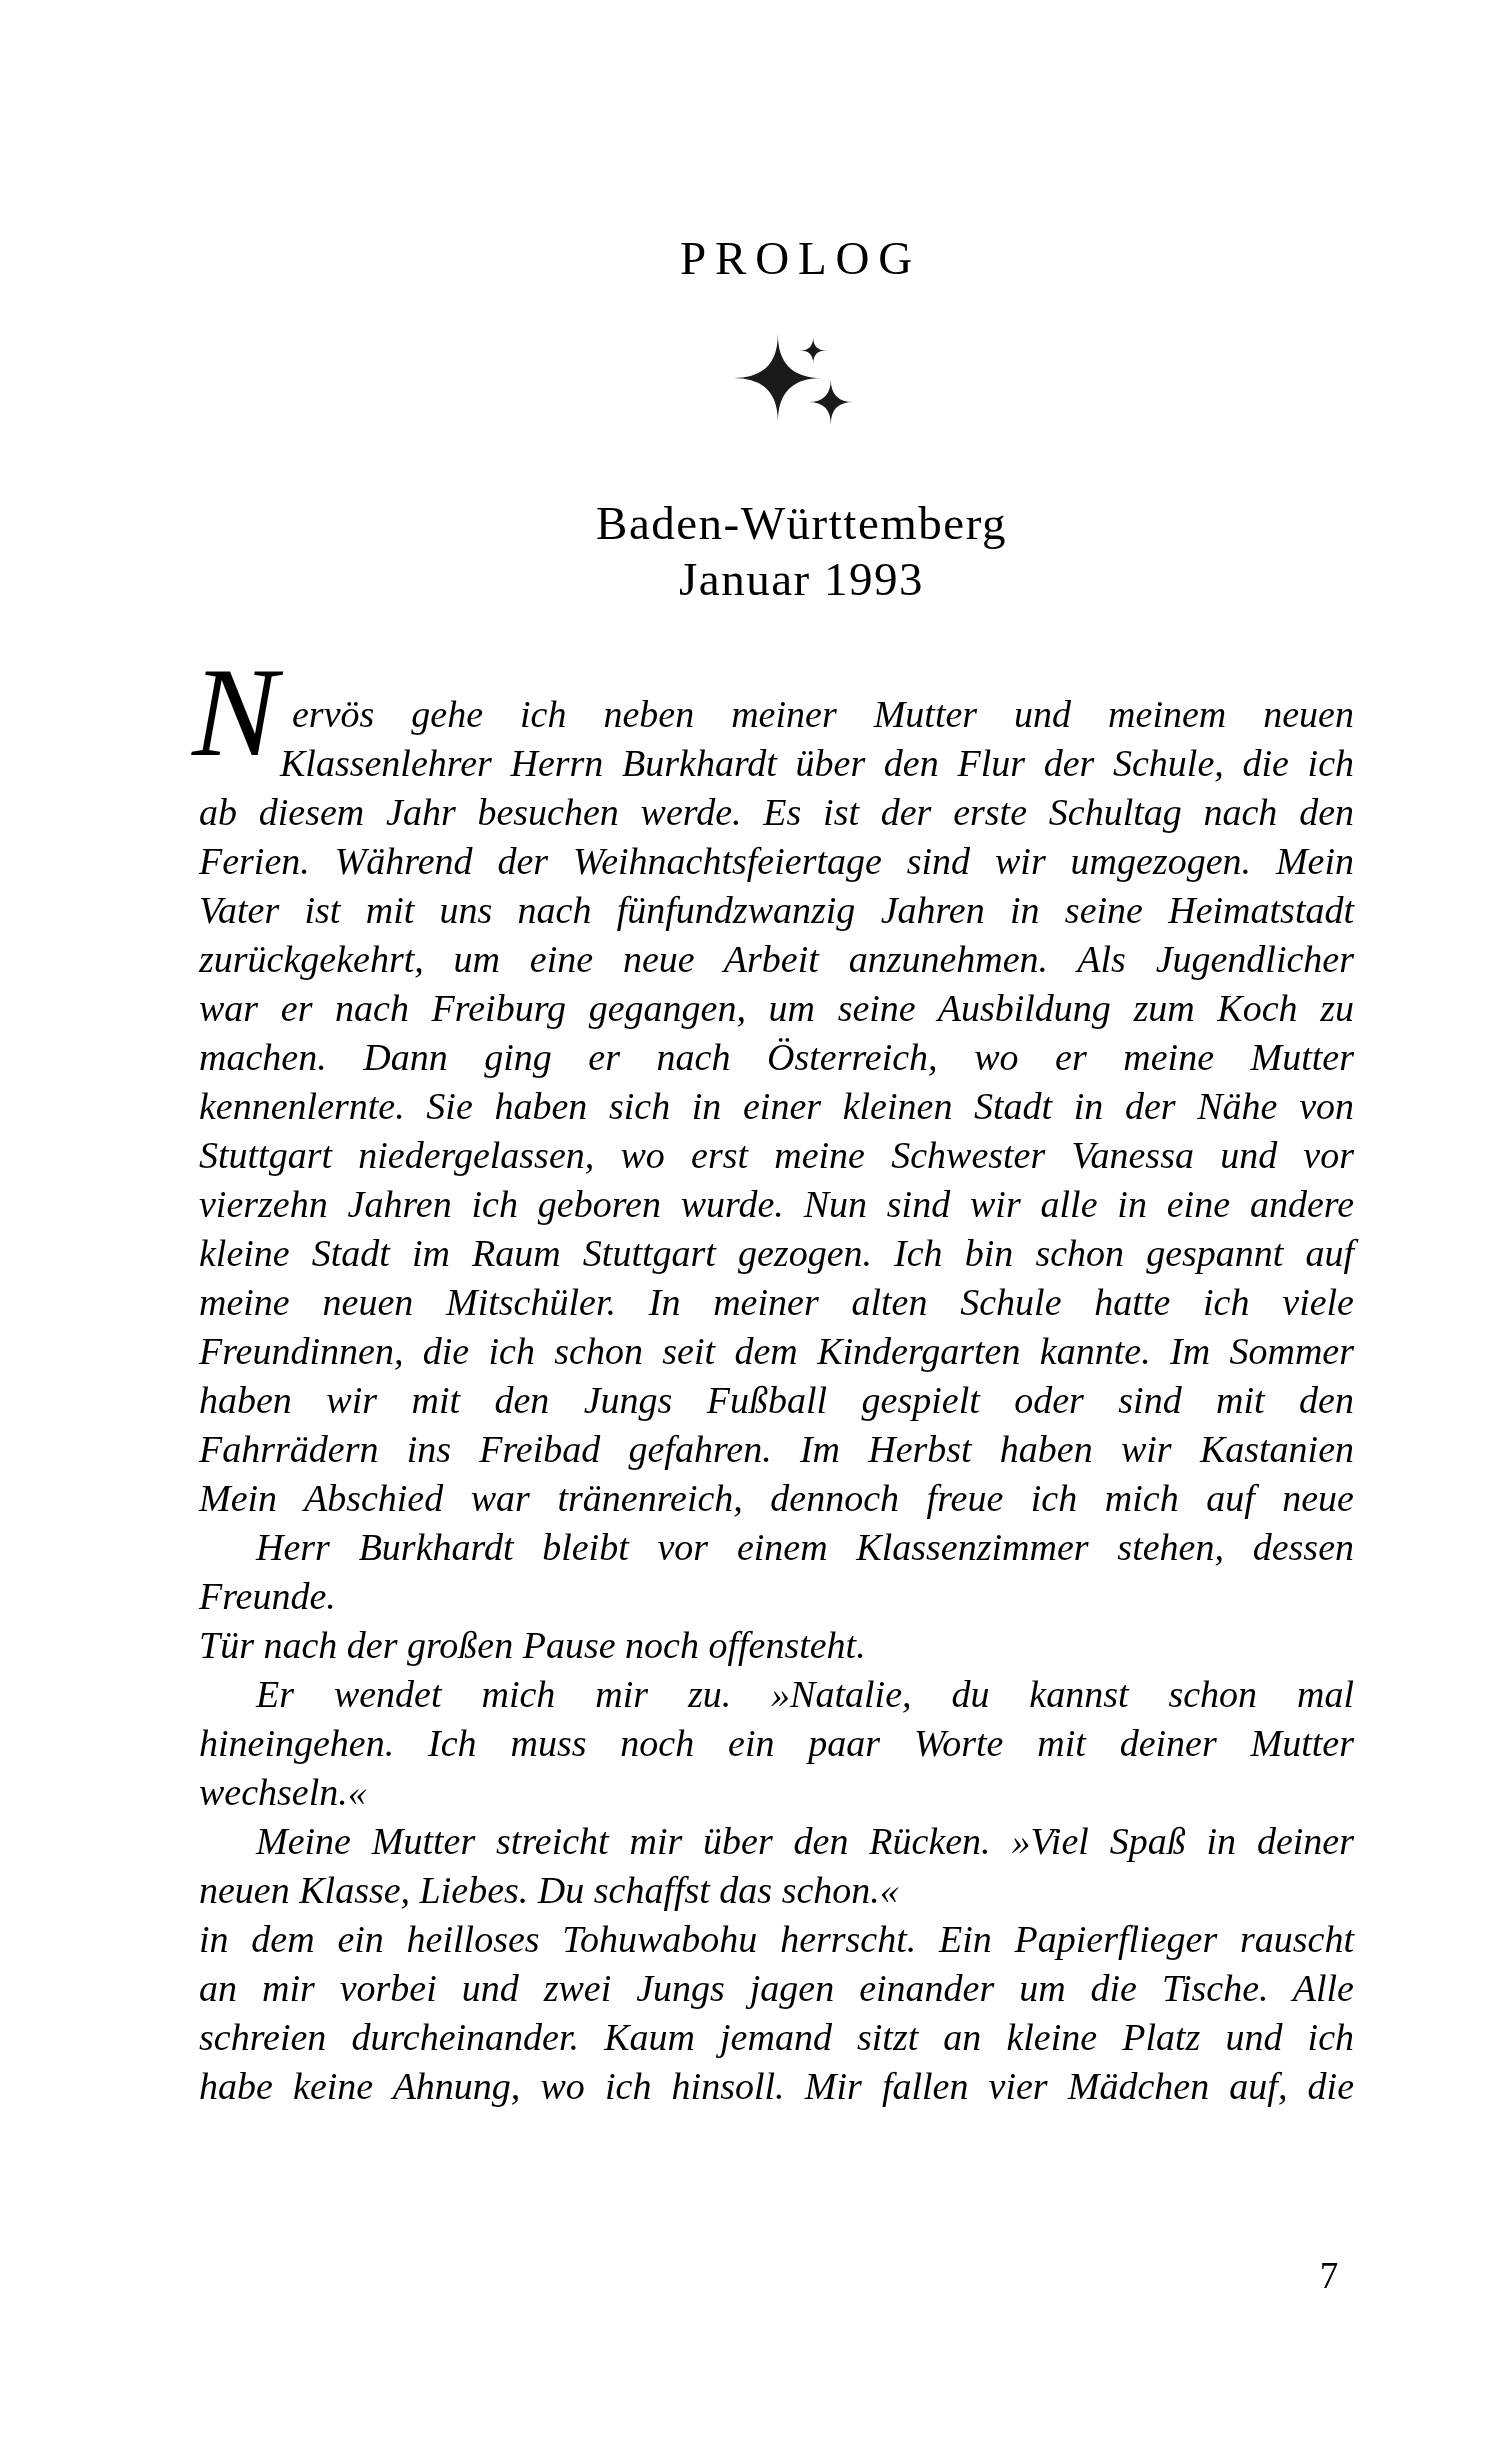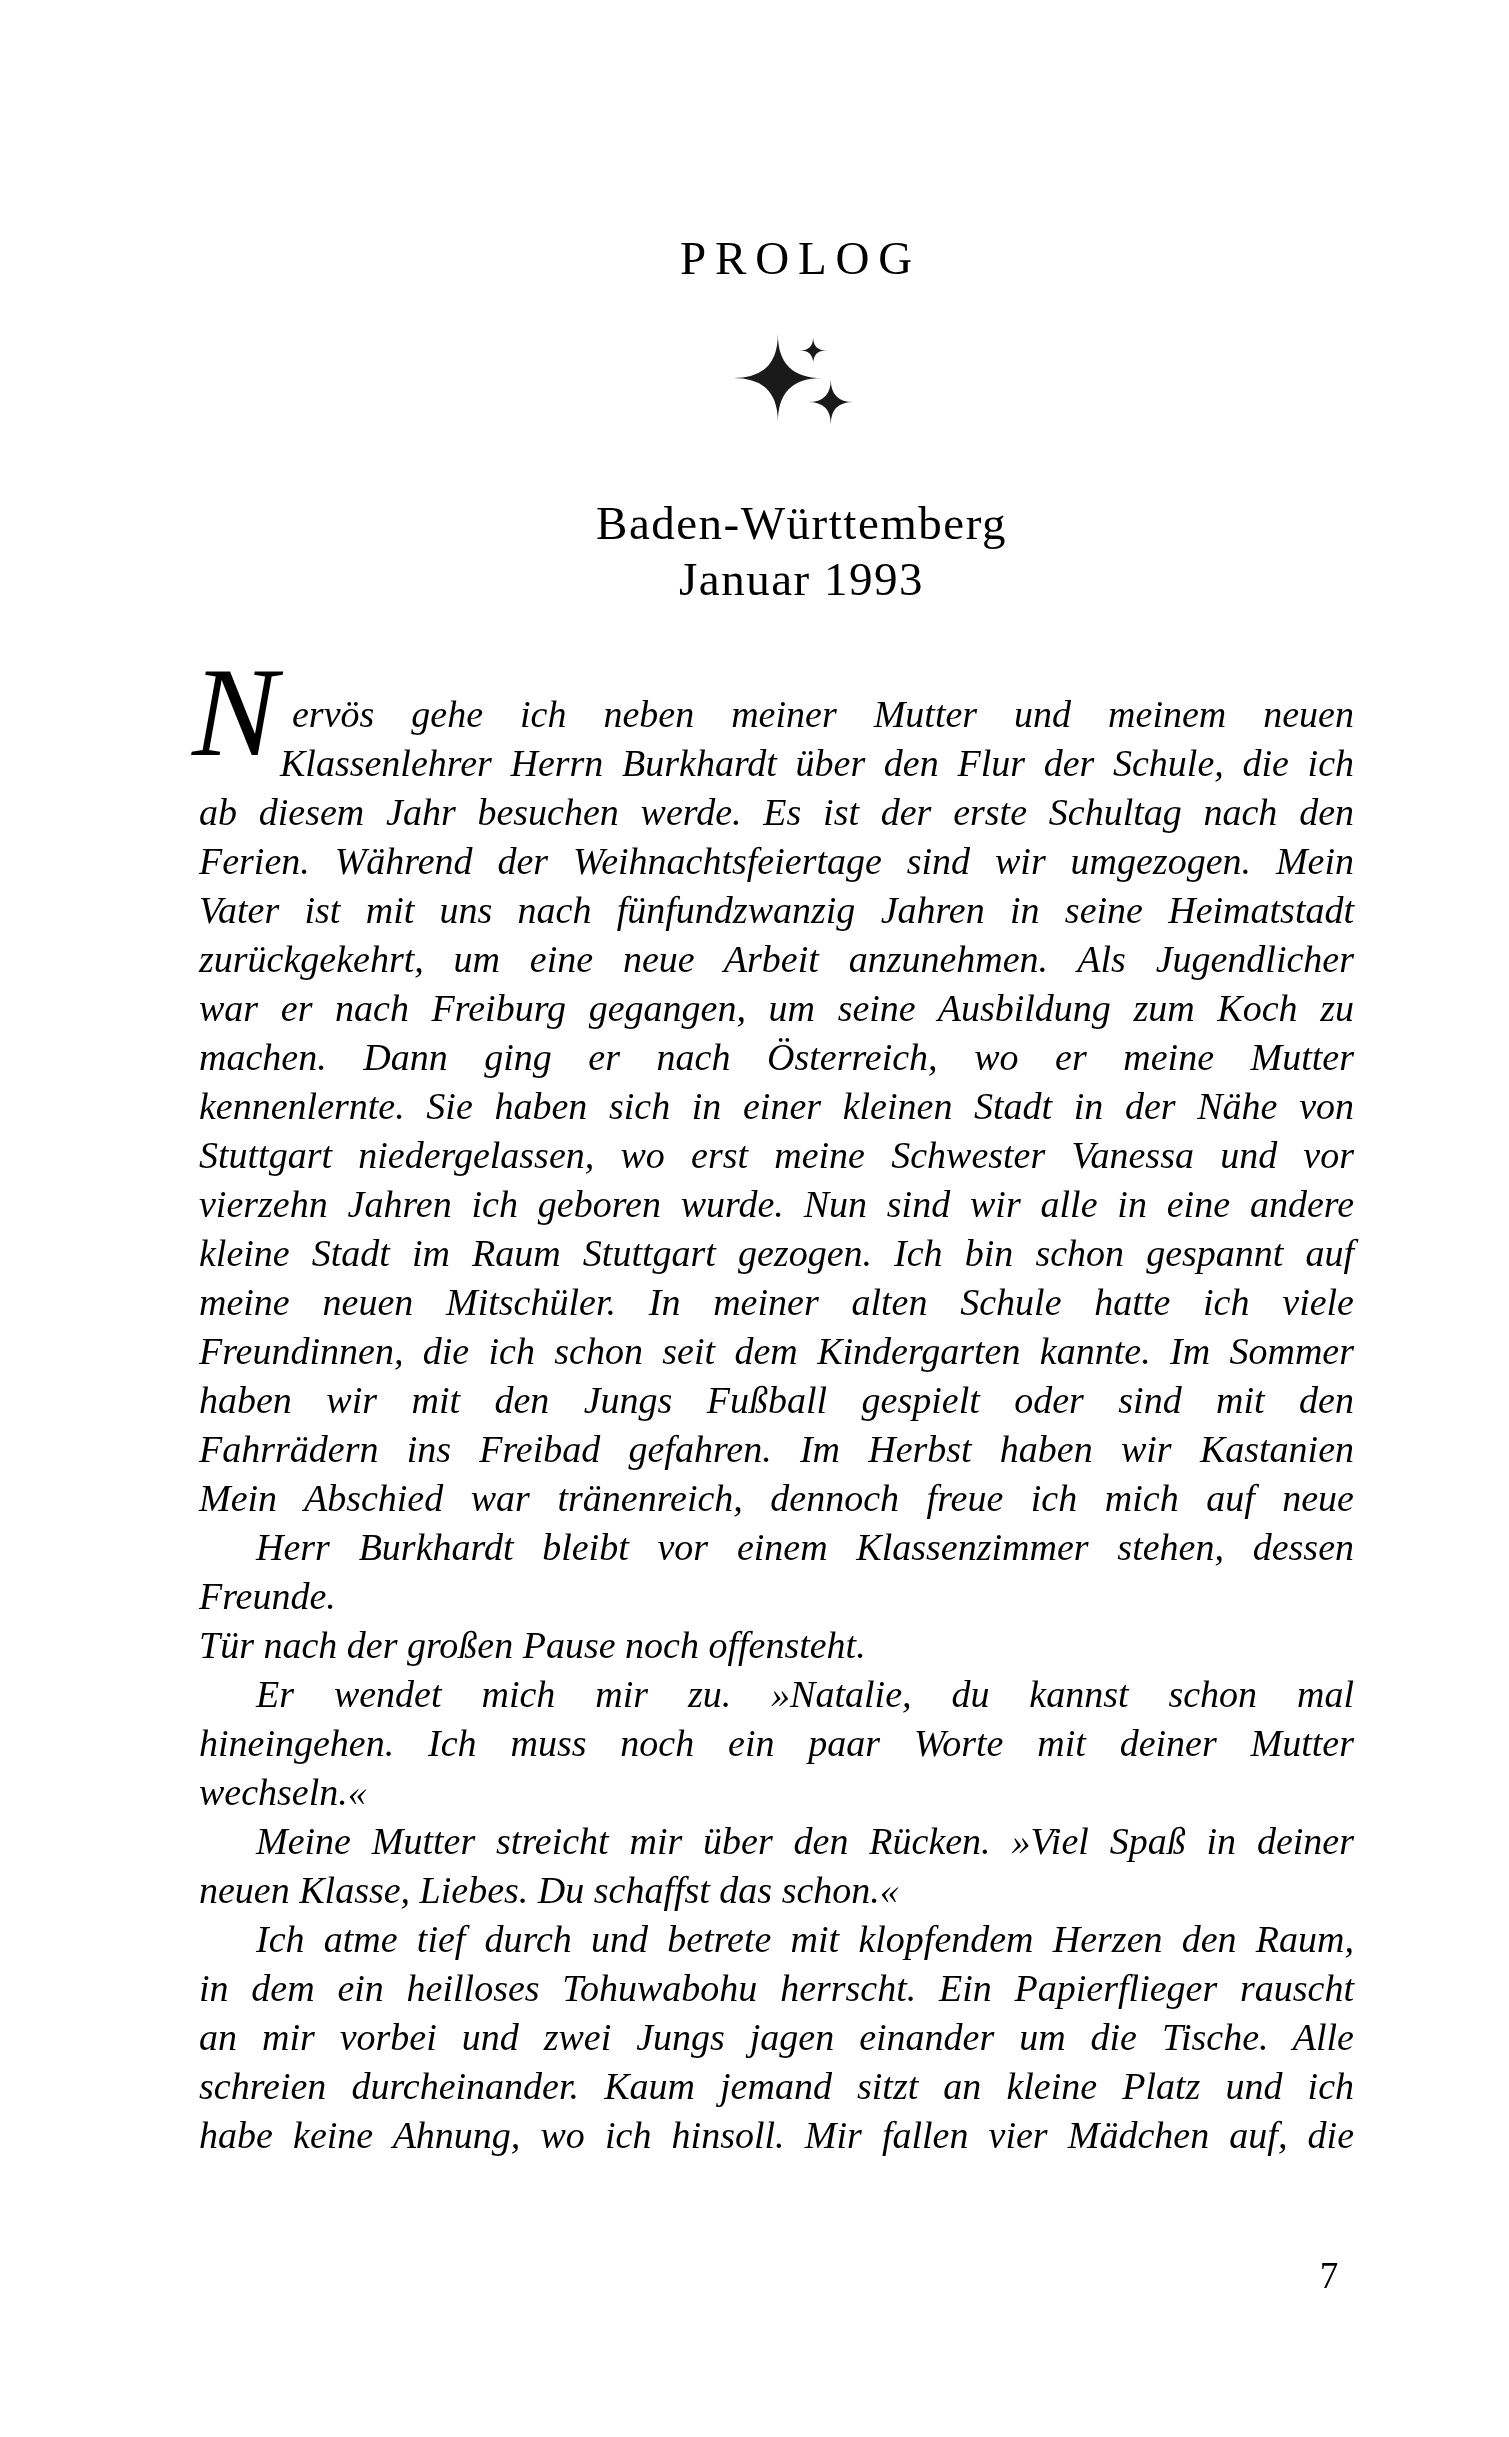--- a/index.html
+++ b/index.html
@@ -125,21 +125,20 @@
     <div class="line">Fahrrädern ins Freibad gefahren. Im Herbst haben wir Kastanien</div>
     <div class="line">Mein Abschied war tränenreich, dennoch freue ich mich auf neue</div>
     <div class="line ind">Herr Burkhardt bleibt vor einem Klassenzimmer stehen, dessen</div>
     <div class="line nj">Freunde.</div>
     <div class="line nj">Tür nach der großen Pause noch offensteht.</div>
     <div class="line ind">Er wendet mich mir zu. »Natalie, du kannst schon mal</div>
     <div class="line">hineingehen. Ich muss noch ein paar Worte mit deiner Mutter</div>
     <div class="line nj">wechseln.«</div>
     <div class="line ind">Meine Mutter streicht mir über den Rücken. »Viel Spaß in deiner</div>
     <div class="line nj">neuen Klasse, Liebes. Du schaffst das schon.«</div>
-    <div class="line ind">Ich atme tief durch und betrete mit klopfendem Herzen den Raum,</div>
     <div class="line">in dem ein heilloses Tohuwabohu herrscht. Ein Papierflieger rauscht</div>
     <div class="line">an mir vorbei und zwei Jungs jagen einander um die Tische. Alle</div>
     <div class="line">schreien durcheinander. Kaum jemand sitzt an kleine Platz und ich</div>
     <div class="line">habe keine Ahnung, wo ich hinsoll. Mir fallen vier Mädchen auf, die</div>
   </div>
 
   <div id="page-number">7</div>
 
 </div>
 

